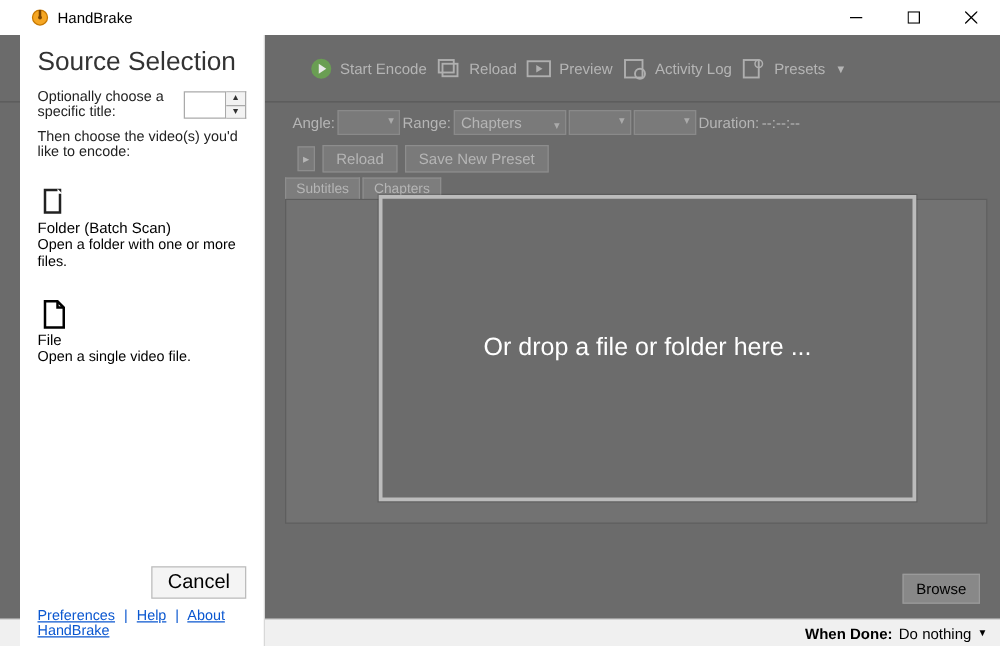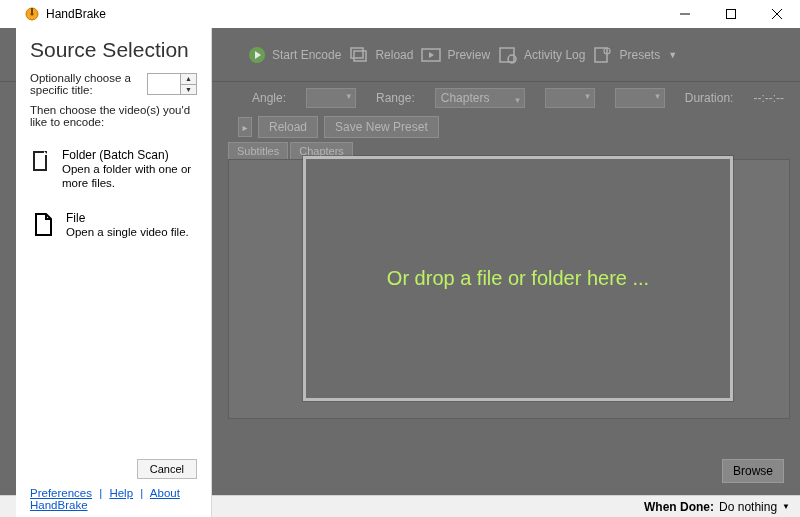--- a/index.html
+++ b/index.html
@@ -11,52 +11,52 @@
     .titlebar .winbtn { width: 46px; height: 28px; display: flex; align-items: center; justify-content: center; }
     .titlebar .winbtn svg { display:block; }
     .shell { position: relative; width: 800px; height: 489px; }
     
     
     .bg-ui { position: absolute; inset: 0; background: #6b6b6b; color: #888; }
     .bg-toolbar { height: 54px; display: flex; align-items: center; padding: 0 10px; gap: 8px; border-bottom: 1px solid #5a5a5a; }
     .bg-toolbar .tb { display: flex; align-items: center; gap: 6px; color: #b5b5b5; font-size: 12px;}
     .bg-toolbar .tb svg { opacity: .85; }
     .presets-caret { font-size: 9px; color:#b5b5b5; margin-left:2px;}
-    .bg-subbar { padding: 6px 10px 0 10px; display: flex; align-items: center; gap: 20px; color: #b5b5b5; font-size: 12px;}
+    .bg-subbar { padding: 6px 10px 0 10px; display: flex; align-items: center; gap: 2px; color: #b5b5b5; font-size: 12px;}
     .bg-subbar .combo { width: 50px; height: 20px; background: #7a7a7a; border:1px solid #8a8a8a; position: relative;}
     .bg-subbar .combo.wide { width: 90px; padding-left:5px; line-height:18px;}
     .bg-subbar .combo .caret { position:absolute; right:4px; top:2px; font-size:9px; color:#aaa;}
     .bg-actions { padding: 8px 10px 0 238px; display:flex; gap:6px; align-items:center; }
     .bg-actions .ghost-btn { background:#7a7a7a; border:1px solid #8d8d8d; color:#b5b5b5; padding: 3px 10px; font-size:12px; }
     .bg-tabs { padding: 4px 0 0 228px; display:flex; gap:2px; }
     .bg-tabs .tab { background:#7d7d7d; border:1px solid #8d8d8d; color:#b5b5b5; padding: 2px 8px; font-size:11px; border-bottom:none;}
     .bg-panel { margin: 0 10px 0 228px; height: 260px; background:#727272; border:1px solid #5e5e5e; }
     .bg-browse { position:absolute; right: 16px; bottom: 34px; background:#888; border:1px solid #9a9a9a; color:#000000; padding: 4px 10px; font-size:12px;}
     .bg-status { position:absolute; left:0; right:0; bottom:0; height: 22px; background:#f0f0f0; color:#000; display:flex; align-items:center; justify-content:flex-end; padding-right:10px; font-size:12px; gap:5px; border-top:1px solid #d4d4d4;}
     .bg-status .dd-caret { font-size:8px;}
 
     
-    .dropzone { position:absolute; left: 303px; top: 128px; width: 430px; height: 245px; background:#6c6c6c; border:3px solid #bcbcbc; display:flex; align-items:center; justify-content:center; color:#bef264; font-size:20px; font-weight:300; box-shadow: 0 0 0 1px rgba(0,0,0,.15);}
+    .dropzone { position:absolute; left: 303px; top: 128px; width: 430px; height: 245px; background:#6c6c6c; border:3px solid #bcbcbc; display:flex; align-items:center; justify-content:center; color:#ffffff; font-size:20px; font-weight:300; box-shadow: 0 0 0 1px rgba(0,0,0,.15);}
     
     
     .side { position:absolute; left:0; top:0; width:196px; height:489px; background:#fff; border-right:1px solid #d8d8d8; padding: 10px 14px 6px 14px; display:flex; flex-direction:column;margin-left:16px;}
     .side h1 { font-size: 21px; font-weight: 300; color:#333; margin-bottom: 10px;}
     .opt-row { display:flex; align-items:center; gap:6px; font-size:11.5px; color:#222; margin-bottom:8px;}
     .spinner { display:flex; align-items:stretch; height:22px;}
     .spinner input { width:34px; border:1px solid #aaa; padding:0 3px; font-size:12px;}
     .spinner .spins { display:flex; flex-direction:column; border:1px solid #aaa; border-left:none; width:16px;}
     .spinner .spins div { flex:1; display:flex; align-items:center; justify-content:center; background:#f3f3f3; font-size:7px; color:#333;}
     .spinner .spins div + div { border-top:1px solid #aaa;}
     .hint { font-size:11.5px; color:#222; margin-bottom: 14px;}
-    .source-opt { display:flex; gap:10px; margin: 6px 0 14px 0; cursor:default;}
+    .source-opt { display:flex; margin: 6px 0 14px 0; cursor:default;flex-direction:column;}
     .source-opt .ico { width:26px; display:flex; justify-content:center; padding-top:1px;}
     .source-opt .txt .title { font-size:12px; color:#000;}
     .source-opt .txt .desc { font-size:11.5px; color:#000; line-height:1.25;}
     .side .spacer { flex:1;}
-    .cancel-btn { align-self:flex-end; background:#f4f4f4; border:1px solid #bcbcbc; color:#000; padding:3px 12px; font-size:11px; margin-bottom:6px;}
+    .cancel-btn { align-self:flex-end; background:#f4f4f4; border:1px solid #bcbcbc; color:#000; padding:3px 12px; font-size:16px; margin-bottom:6px;}
     .links { font-size:11.5px; margin-top:2px;}
     .links a { color:#0a57d0; text-decoration:underline; cursor:pointer;}
     .links .sep { color:#0a57d0; margin: 0 4px;}
   </style>
 </head>
 <body>
 
 <div class="titlebar">
   <span class="app-icon">
     <svg viewBox="0 0 16 16" width="16" height="16">

